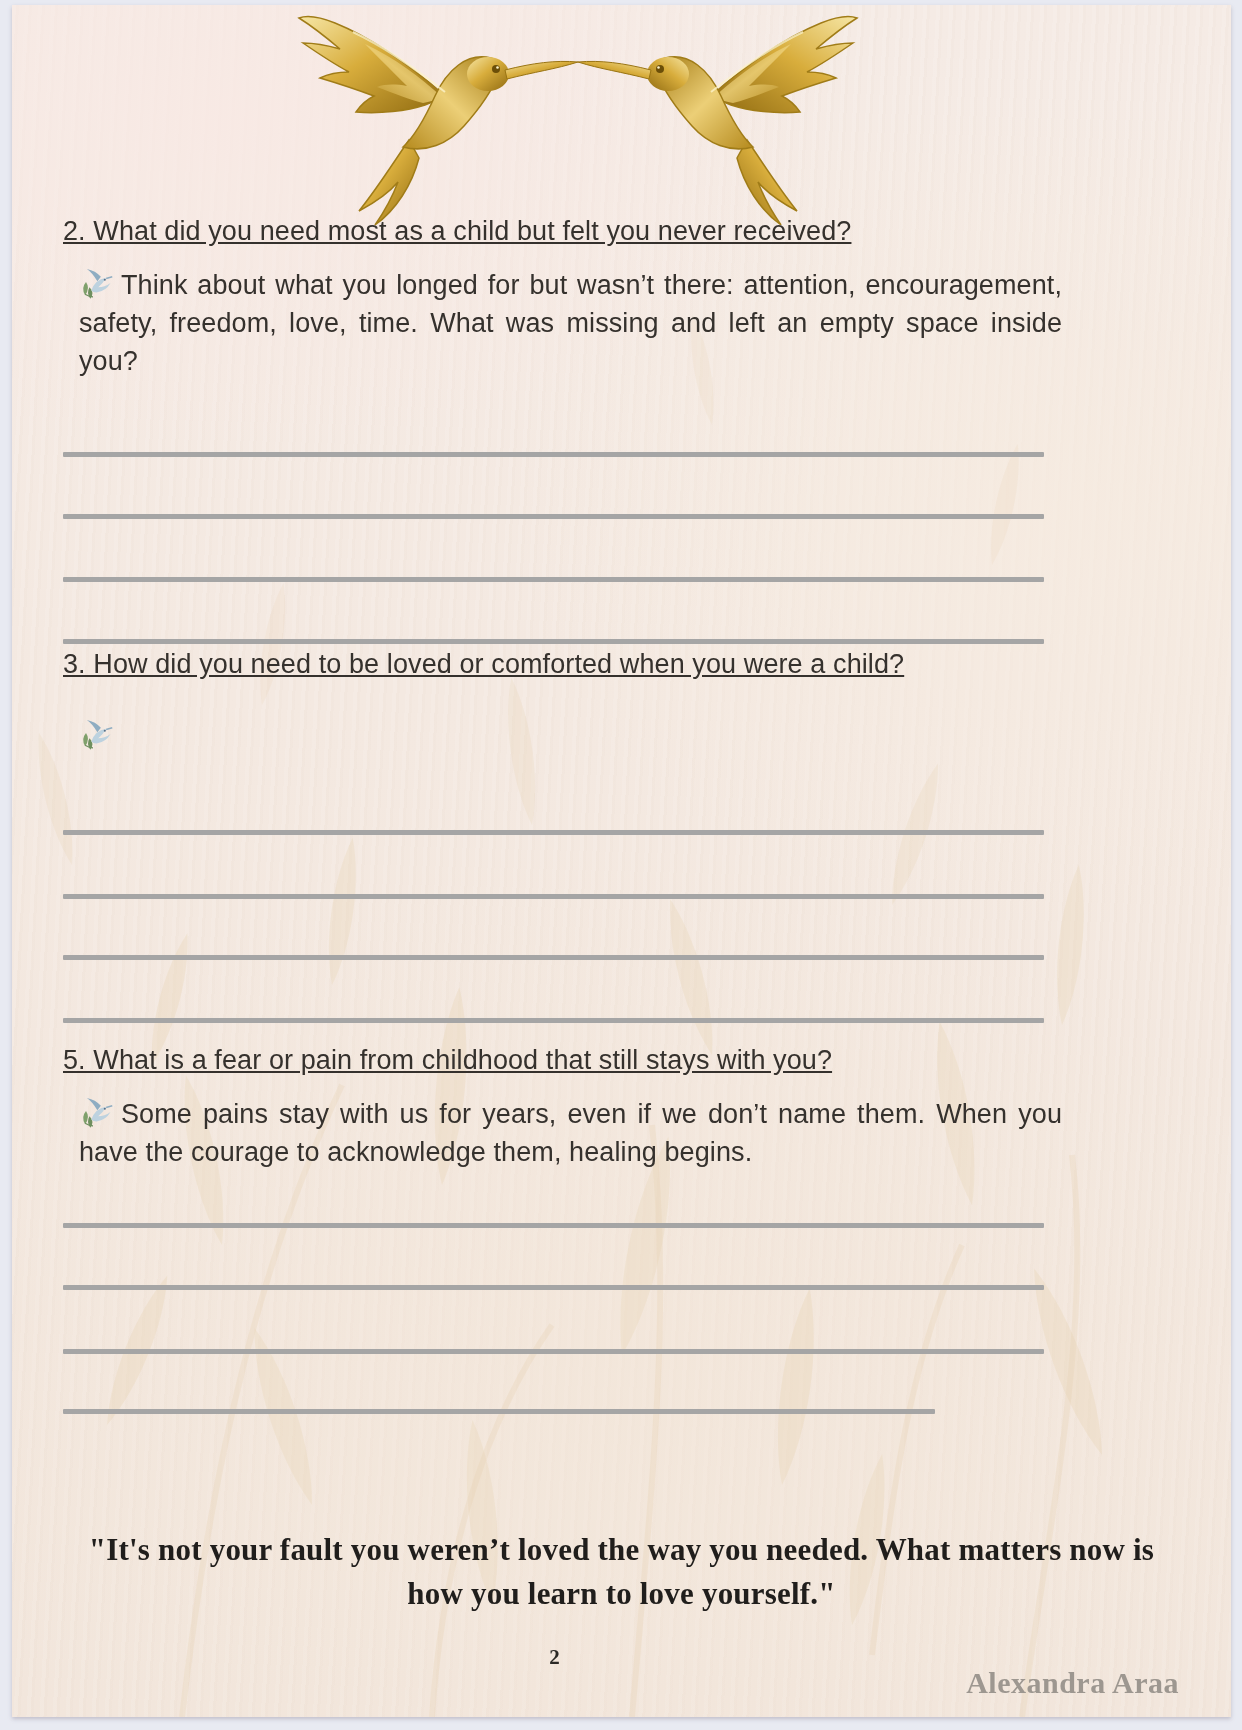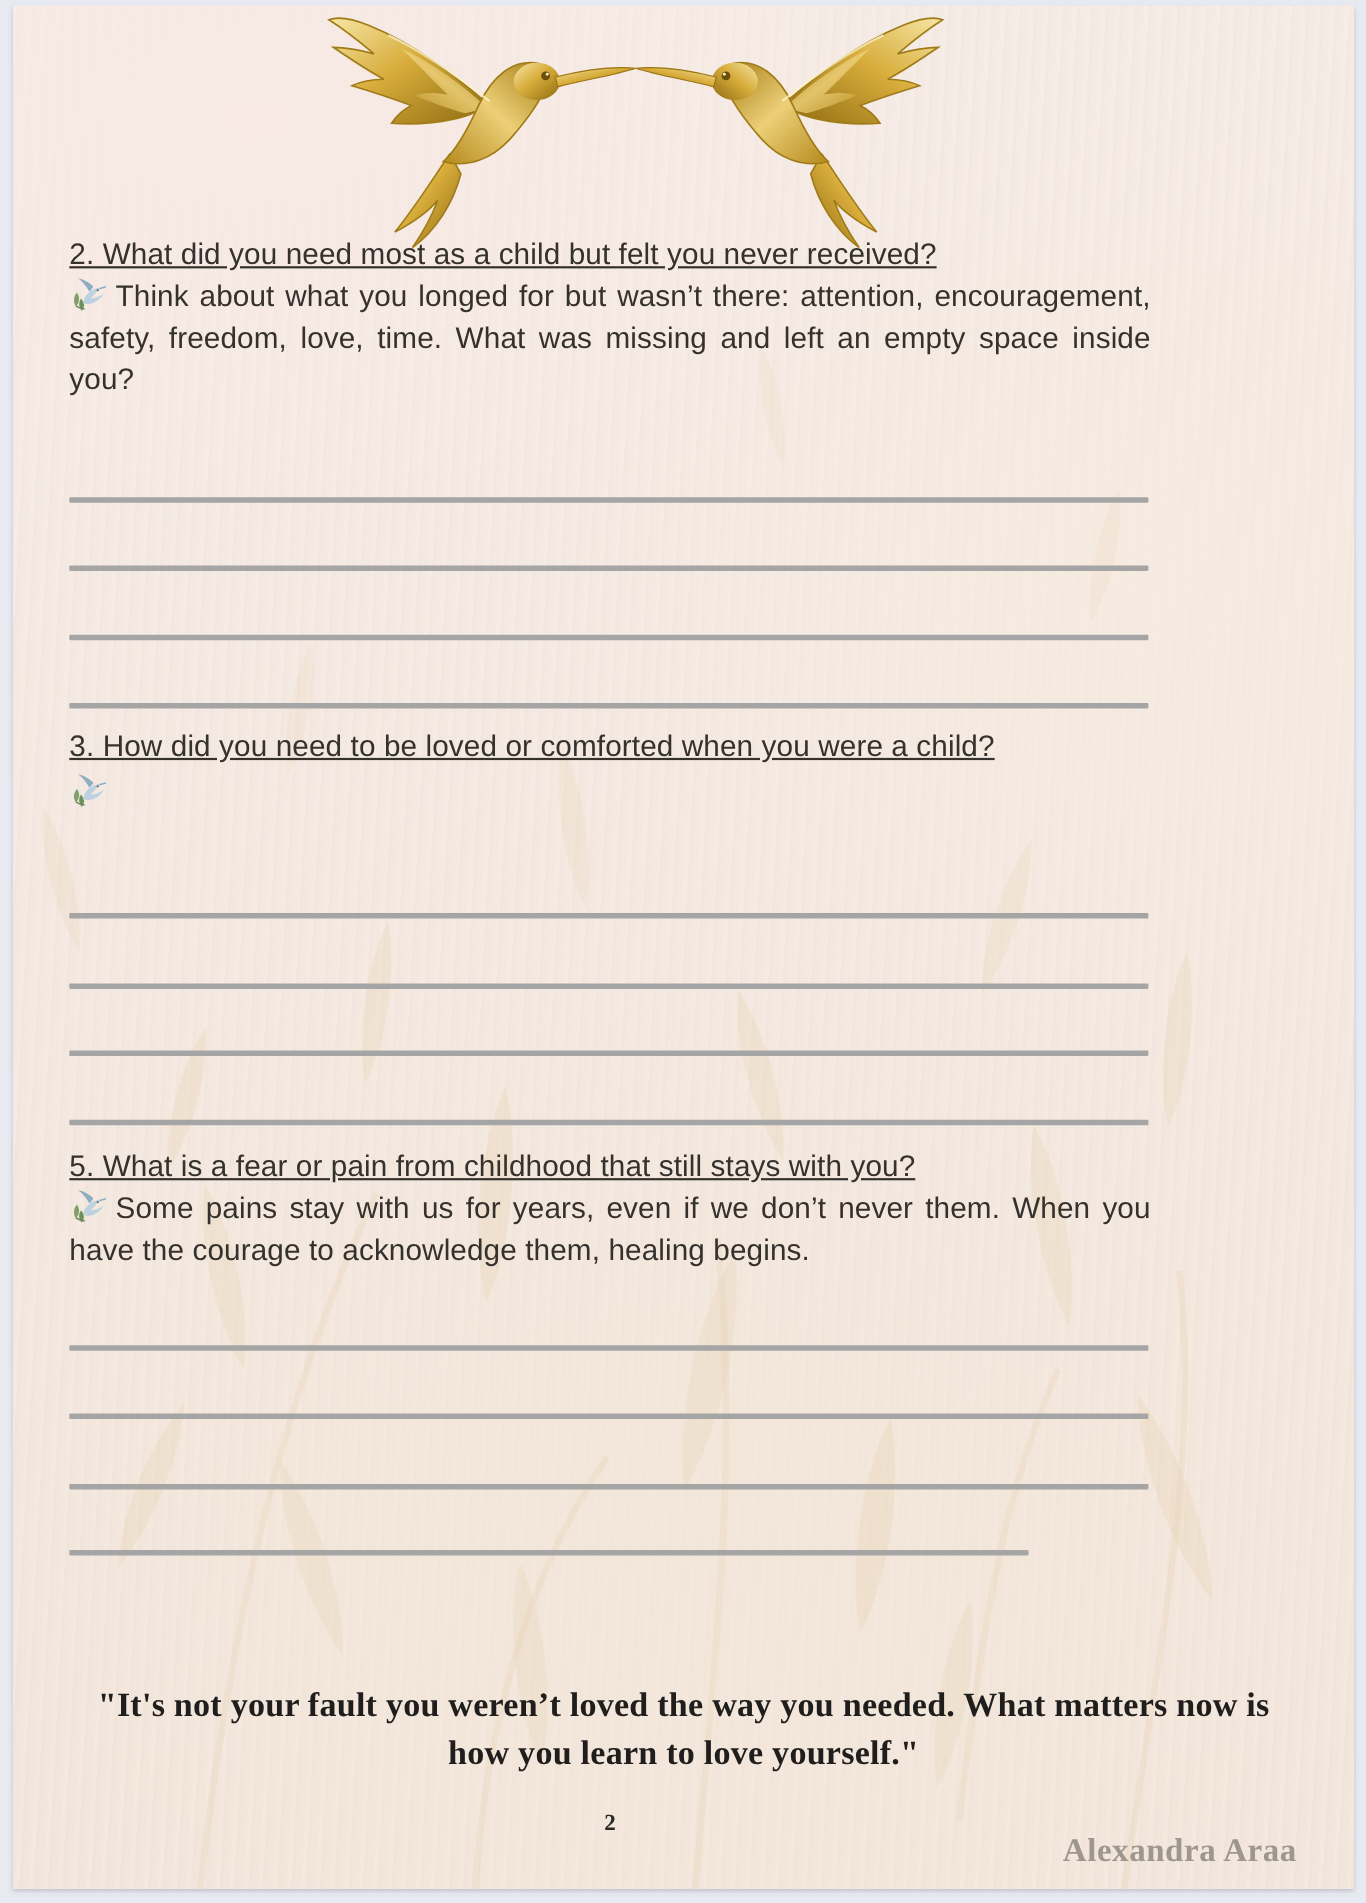--- a/index.html
+++ b/index.html
@@ -24,21 +24,21 @@
   .bg-leaves{position:absolute;left:0;top:0;width:1219px;height:1712px;pointer-events:none;}
   .content{position:absolute;left:0;top:0;width:1219px;height:1712px;}
   .birds{position:absolute;left:283px;top:9px;width:566px;height:212px;}
   .question{
     position:absolute;left:51px;width:983px;
     font-size:27px;line-height:38px;color:#35312d;
     letter-spacing:.1px;
     text-decoration:underline;
   }
   .prompt{
-    position:absolute;left:51px;width:983px;margin:0;
+    position:absolute;left:51px;width:983px;margin:16px;
     font-size:27px;line-height:38px;color:#35312d;
     text-align:justify;letter-spacing:.1px;
   }
   .bird-mini{display:inline-block;width:35px;height:31px;margin-right:7px;vertical-align:-5px;}
   .wline{
     position:absolute;left:51px;width:981px;height:5px;
     background:#a5a5a5;border-radius:1px;
   }
   .wline.short{width:872px;}
   .quote{
@@ -144,21 +144,21 @@
               <path d="M21,15 Q15,5 9,1 Q19,3 25,10 Z" fill="#8fadc2"></path>
               <path d="M14,26 Q18,13 31,11 Q27,18 22,22 Q29,22 36,17 Q31,26 20,28 Q16,28 14,26 Z" fill="#bdd2df"></path>
               <path d="M31,12 L38,10" stroke="#8fadc2" stroke-width="1.6"></path>
               <circle cx="29.5" cy="13.5" r="1.2" fill="#56708a"></circle>
             </svg></span><span>Think about what you longed for but wasn’t there: attention, encouragement, safety, freedom, love, time. What was missing and left an empty space inside you?</span></p>
       <div class="wline" style="top:447px"></div>
       <div class="wline" style="top:509px"></div>
       <div class="wline" style="top:572px"></div>
       <div class="wline" style="top:634px"></div>
 
-      <div class="question" style="top:654px">3. How did you need to be loved or comforted when you were a child?</div>
+      <div class="question" style="top:640px">3. How did you need to be loved or comforted when you were a child?</div>
       <p class="prompt" style="top:696px"><span class="bird-mini"><svg viewBox="0 0 40 36" xmlns="http://www.w3.org/2000/svg">
               <path d="M7,31 Q2,23 8,16 Q13,23 7,31 Z" fill="#7fa06b"></path>
               <path d="M13,35 Q8,29 12,22 Q18,28 13,35 Z" fill="#6e8f5e"></path>
               <path d="M7,30 Q12,33 16,33" stroke="#6e8f5e" stroke-width="1.6" fill="none"></path>
               <path d="M21,15 Q15,5 9,1 Q19,3 25,10 Z" fill="#8fadc2"></path>
               <path d="M14,26 Q18,13 31,11 Q27,18 22,22 Q29,22 36,17 Q31,26 20,28 Q16,28 14,26 Z" fill="#bdd2df"></path>
               <path d="M31,12 L38,10" stroke="#8fadc2" stroke-width="1.6"></path>
               <circle cx="29.5" cy="13.5" r="1.2" fill="#56708a"></circle>
             </svg></span></p>
       <div class="wline" style="top:825px"></div>
@@ -168,21 +168,21 @@
 
       <div class="question" style="top:1036px">5. What is a fear or pain from childhood that still stays with you?</div>
       <p class="prompt" style="top:1074px"><span class="bird-mini"><svg viewBox="0 0 40 36" xmlns="http://www.w3.org/2000/svg">
               <path d="M7,31 Q2,23 8,16 Q13,23 7,31 Z" fill="#7fa06b"></path>
               <path d="M13,35 Q8,29 12,22 Q18,28 13,35 Z" fill="#6e8f5e"></path>
               <path d="M7,30 Q12,33 16,33" stroke="#6e8f5e" stroke-width="1.6" fill="none"></path>
               <path d="M21,15 Q15,5 9,1 Q19,3 25,10 Z" fill="#8fadc2"></path>
               <path d="M14,26 Q18,13 31,11 Q27,18 22,22 Q29,22 36,17 Q31,26 20,28 Q16,28 14,26 Z" fill="#bdd2df"></path>
               <path d="M31,12 L38,10" stroke="#8fadc2" stroke-width="1.6"></path>
               <circle cx="29.5" cy="13.5" r="1.2" fill="#56708a"></circle>
-            </svg></span><span>Some pains stay with us for years, even if we don’t never them. When you have the courage to acknowledge them, healing begins.</span></p>
+            </svg></span><span>Some pains stay with us for years, even if we don’t name them. When you have the courage to acknowledge them, healing begins.</span></p>
       <div class="wline" style="top:1218px"></div>
       <div class="wline" style="top:1280px"></div>
       <div class="wline" style="top:1344px"></div>
       <div class="wline short" style="top:1404px"></div>
 
       <div class="quote">"It's not your fault you weren’t loved the way you needed. What matters now is how you learn to love yourself."</div>
 
       <div class="pagenum">2</div>
       <div class="author">Alexandra Araa</div>
 

